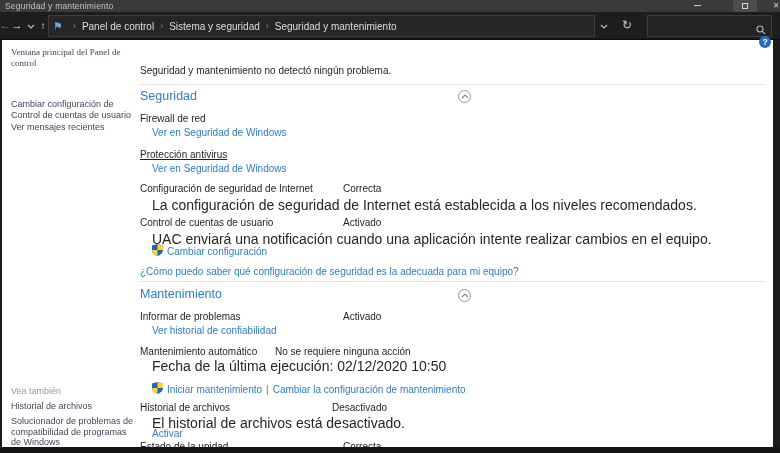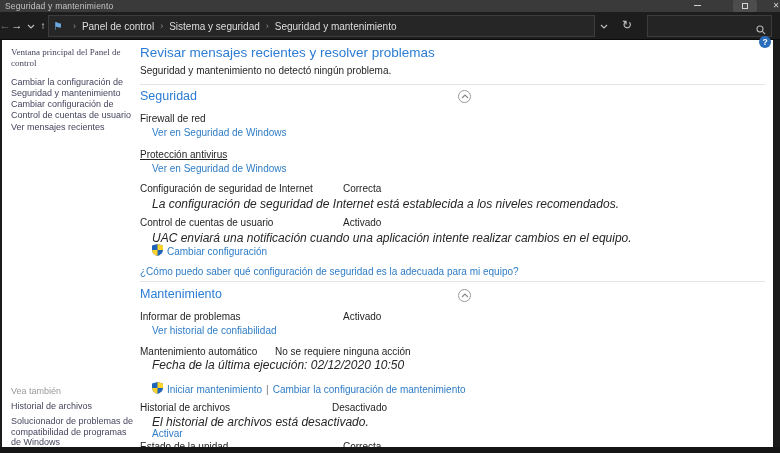--- a/index.html
+++ b/index.html
@@ -44,21 +44,21 @@
   .main { position:absolute; left:138px; top:0; right:0; height:100%; }
   .page-title { position:absolute; top:5px; left:0; font-size:13.5px; color:#2b7cd3; }
   .page-sub { position:absolute; top:25px; left:0; font-size:10px; color:#1f1f1f; }
   .divider { position:absolute; left:0; right:8px; height:1px; background:#e4e4e4; }
   .sec-head { position:absolute; left:0; font-size:12.5px; color:#2b7cd3; }
   .collapse { position:absolute; left:318px; width:13px; height:13px; border:1px solid #9a9a9a; border-radius:50%; cursor:pointer; display:flex; align-items:center; justify-content:center; }
 
   .row-title { position:absolute; left:0; font-size:10px; color:#1f1f1f; white-space:nowrap; }
   .status { position:absolute; font-size:10px; color:#1f1f1f; white-space:nowrap; }
   .st-a { left:203px; } .st-b { left:135px; } .st-c { left:192px;text-align:right; }
-  .row-detail { position:absolute; left:12px; font-size:12px; color:#262626; white-space:nowrap;font-style:italic; }
+  .row-detail { position:absolute; left:12px; font-size:14px; color:#262626; white-space:nowrap; }
   .row-link { position:absolute; left:12px; font-size:10px; color:#2f7dc6; white-space:nowrap; cursor:pointer; }
   .inline-link { color:#2f7dc6; cursor:pointer; }
   .action-line { position:absolute; left:12px; font-size:10px; white-space:nowrap; display:flex; align-items:center; }
   .action-line .shield { margin-right:4px; }
   .pipe { color:#777; margin:0 4px; }
   .help-link { position:absolute; left:0; font-size:10px; color:#2f7dc6; white-space:nowrap; cursor:pointer; }
 
   .edge-right { position:absolute; right:0; top:40px; width:7px; height:413px; background:#1b1b1b; }
   .edge-bottom { position:absolute; left:0; bottom:0; width:780px; height:6px; background:#151515; }
 </style>
@@ -109,31 +109,29 @@
     </span>
   </div>
 </div>
 
 <div class="help-badge">?</div>
 
 <div class="content">
 
   <div class="sidebar">
     <div class="side-link" style="top:7px;font-family:Liberation Serif, serif;">Ventana principal del Panel de control</div>
-    <div class="side-link" style="top:37px;">Cambiar la configuración de Seguridad y mantenimiento</div>
     <div class="side-link" style="top:59px;">Cambiar configuración de Control de cuentas de usuario</div>
     <div class="side-link" style="top:82px;">Ver mensajes recientes</div>
 
     <div class="side-head" style="top:346px;">Vea también</div>
     <div class="side-link" style="top:361px;">Historial de archivos</div>
     <div class="side-link" style="top:376px;">Solucionador de problemas de compatibilidad de programas de Windows</div>
   </div>
 
   <div class="main">
-    <div class="page-title">Revisar mensajes recientes y resolver problemas</div>
     <div class="page-sub">Seguridad y mantenimiento no detectó ningún problema.</div>
     <div class="divider" style="top:44px;"></div>
 
     <div class="sec-head" style="top:49px;">Seguridad</div>
     <div class="collapse" style="top:50px;">
       <svg width="8" height="5" viewBox="0 0 8 5">
           <polyline points="1,4 4,1 7,4" fill="none" stroke="#8a8a8a" stroke-width="1.2"></polyline>
         </svg>
     </div>
 

